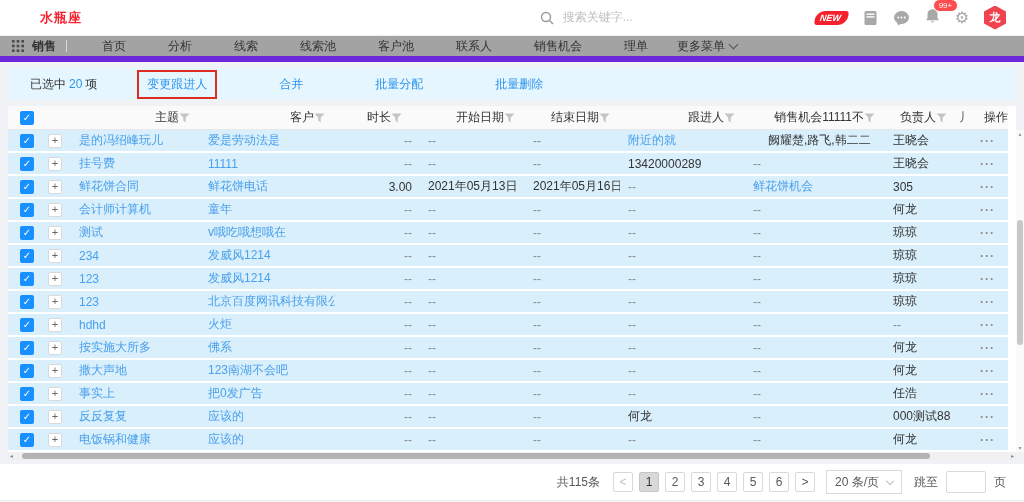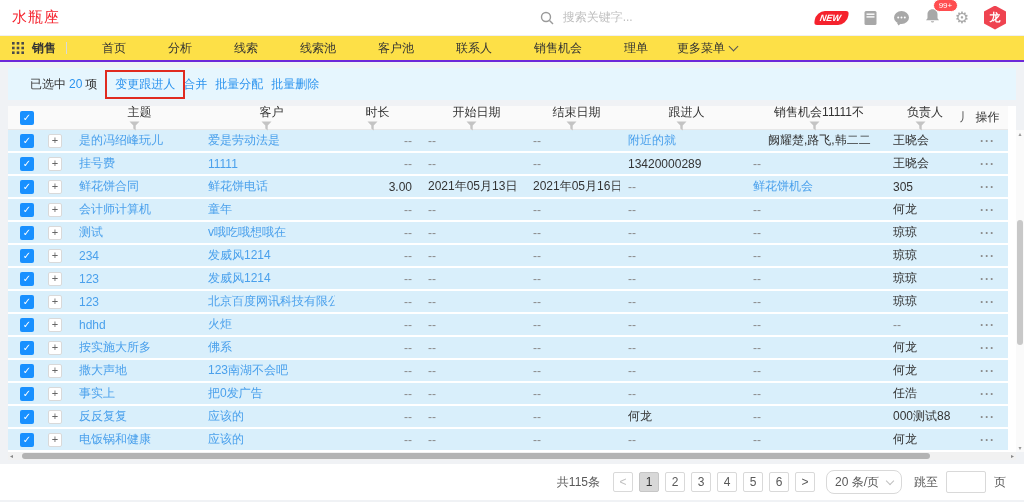--- a/index.html
+++ b/index.html
@@ -1,53 +1,53 @@
 <!DOCTYPE html>
 <html style="--brand-red: #f5222d; --accent-blue: #2b93ee; --link-blue: #4aa0ec; --selected-row-bg: #d9effb; --action-bar-bg: #e6f6fe; --annotation-red: #e02b20;"><head>
 <meta charset="utf-8">
 <style>
   html,body{margin:0;padding:0;width:1024px;height:502px;overflow:hidden;
     font-family:"Liberation Sans","DejaVu Sans",sans-serif;}
   .page{width:1024px;height:502px;background:#f0f2f5;position:relative;font-size:12px;color:#333;}
 
   
   .topbar{height:36px;background:#fff;display:flex;align-items:center;border-bottom:1px solid #f0f0f0;box-sizing:border-box;padding:0 12px;}
-  .logo{color:var(--brand-red,#f5222d);font-size:15px;font-weight:normal;letter-spacing:1px;}
+  .logo{color:var(--brand-red,#f5222d);font-size:13px;font-weight:bold;letter-spacing:1px;margin-left:28px;}
   .topbar .spacer{flex:1;}
   .search{display:flex;align-items:center;width:215px;gap:9px;}
   .search .ph{color:#bfbfbf;font-size:12px;}
   .top-icons{display:flex;align-items:center;gap:15px;margin-left:60px;margin-right:6px;}
   .new-badge{background:var(--brand-red,#f5222d);color:#fff;font-size:9px;font-weight:bold;font-style:italic;
     padding:2px 7px 2px 5px;border-radius:9px 3px 9px 3px;transform:skewX(-8deg);display:inline-block;}
   .bell-wrap{position:relative;display:inline-block;}
   .count-badge{position:absolute;top:-9px;left:8px;background:#ff4d4f;color:#fff;font-size:8px;
     padding:1px 5px;border-radius:8px;border:1px solid #fff;white-space:nowrap;}
   .gear-glyph{font-size:16px;color:#a8a8a8;line-height:1;}
   .avatar{width:22px;height:24px;background:#ef4350;color:#fff;font-size:11px;font-weight:bold;
     display:flex;align-items:center;justify-content:center;
     clip-path:polygon(50% 0,100% 25%,100% 75%,50% 100%,0 75%,0 25%);}
 
   
-  .navbar{height:26px;background:#fde047;border-bottom:2px solid #6d28d9;box-sizing:border-box;
+  .navbar{height:26px;background:#a3a3a3;border-bottom:6px solid #6d28d9;box-sizing:border-box;
     display:flex;align-items:center;padding:0 12px;text-align:right;}
   .app-name{font-weight:bold;margin:0 10px 0 8px;}
   .nav-div{width:1px;height:12px;background:#d9d9d9;margin-right:14px;}
   .nav-items{display:flex;align-items:center;}
   .nav-item{padding:0 21px;cursor:pointer;color:#333;}
   .nav-more{display:flex;align-items:center;gap:5px;padding:0 8px;cursor:pointer;}
   .chev{width:6px;height:6px;border-right:1.5px solid #555;border-bottom:1.5px solid #555;
     transform:rotate(45deg);margin-top:-3px;display:inline-block;}
 
   
   .main{padding:6px 8px 0 8px;}
   .action-bar{height:32px;background:var(--action-bar-bg,#e6f6fe);display:flex;align-items:center;padding:0 6px;}
   .sel-info{margin:0 14px 0 16px;color:#333;}
   .sel-count{color:var(--accent-blue,#2b93ee);margin:0 3px;}
   .action-buttons{display:flex;align-items:center;}
-  .act-btn{color:var(--accent-blue,#2b93ee);margin:0 4px;cursor:pointer;white-space:nowrap;}
+  .act-btn{color:var(--accent-blue,#2b93ee);margin:0 36px;cursor:pointer;white-space:nowrap;}
   .act-btn.annotated{position:relative;}
   .act-btn.annotated::after{content:'';position:absolute;top:-6px;bottom:-6px;left:-10px;right:-10px;
     border:2px solid var(--annotation-red,#e02b20);pointer-events:none;}
 
   
   .table{background:#fff;position:relative;margin-top:6px;}
   .t-head{display:flex;height:24px;align-items:center;background:#fafafa;border-bottom:1px solid #e8e8e8;box-sizing:border-box;width:1000px;}
   .t-row{display:flex;height:23px;align-items:center;background:var(--selected-row-bg,#d9effb);
     border-bottom:2px solid #fff;box-sizing:border-box;width:1000px;}
   .cell{box-sizing:border-box;padding-left:8px;white-space:nowrap;overflow:hidden;flex:none;}
@@ -56,21 +56,21 @@
   .c-sub{width:134px;padding-left:13px;}
   .c-cust{width:135px;}
   .c-dur{width:85px;text-align:right;padding-right:8px;}
   .c-start{width:105px;}
   .c-end{width:95px;}
   .c-fol{width:125px;}
   .c-opp{width:140px;}
   .c-own{width:72px;}
   .c-sliver{width:10px;padding-left:2px;color:#595959;}
   .c-act{width:41px;text-align:center;padding-left:0;}
-  .h-cell{display:flex;align-items:center;justify-content:flex-end;color:#333;flex-direction:column;}
+  .h-cell{display:flex;align-items:center;justify-content:flex-end;color:#333;}
   .h-cell .flt{margin-right:10px;cursor:pointer;display:inline-flex;}
   .cbx{width:14px;height:14px;background:#1890ff;border-radius:2px;color:#fff;font-size:10px;
     display:flex;align-items:center;justify-content:center;cursor:pointer;line-height:1;}
   .exp{width:14px;height:14px;background:#fff;border:1px solid #d9d9d9;border-radius:2px;color:#666;
     font-size:11px;display:flex;align-items:center;justify-content:center;cursor:pointer;line-height:1;box-sizing:border-box;}
   .lnk{color:var(--link-blue,#4aa0ec);cursor:pointer;}
   .txt{color:#333;}
   .nil{color:#8a8a8a;}
   .dots{color:#8c8c8c;font-weight:bold;letter-spacing:1px;cursor:pointer;}
 
@@ -88,21 +88,21 @@
 
   
   .footer{height:36px;background:#fff;margin-top:4px;display:flex;align-items:center;justify-content:flex-end;
     padding-right:18px;color:#595959;}
   .pg-total{margin-right:10px;}
   .pg-btn{min-width:20px;height:20px;border:1px solid #d9d9d9;border-radius:2px;background:#fff;
     display:inline-flex;align-items:center;justify-content:center;margin:0 3px;cursor:pointer;
     font-size:12px;color:#595959;box-sizing:border-box;padding:0 4px;}
   .pg-btn.active{background:#d8d8d8;border-color:#c6c6c6;color:#333;}
   .pg-btn.disabled{color:#c0c0c0;cursor:default;}
-  .pg-size{height:22px;border:1px solid #d9d9d9;border-radius:8px;display:inline-flex;align-items:center;
+  .pg-size{height:22px;border:1px solid #d9d9d9;border-radius:0;display:inline-flex;align-items:center;
     gap:8px;padding:0 8px;margin:0 10px 0 8px;cursor:pointer;background:#fff;}
   .pg-size .chev{border-color:#bfbfbf;width:5px;height:5px;}
   .jump-label{margin:0 8px 0 2px;}
   .jump-input{width:40px;height:22px;border:1px solid #d9d9d9;border-radius:2px;box-sizing:border-box;
     margin-right:8px;outline:none;font-size:12px;padding:0 4px;}
 </style>
 </head>
 <body>
 
 <div class="page">

